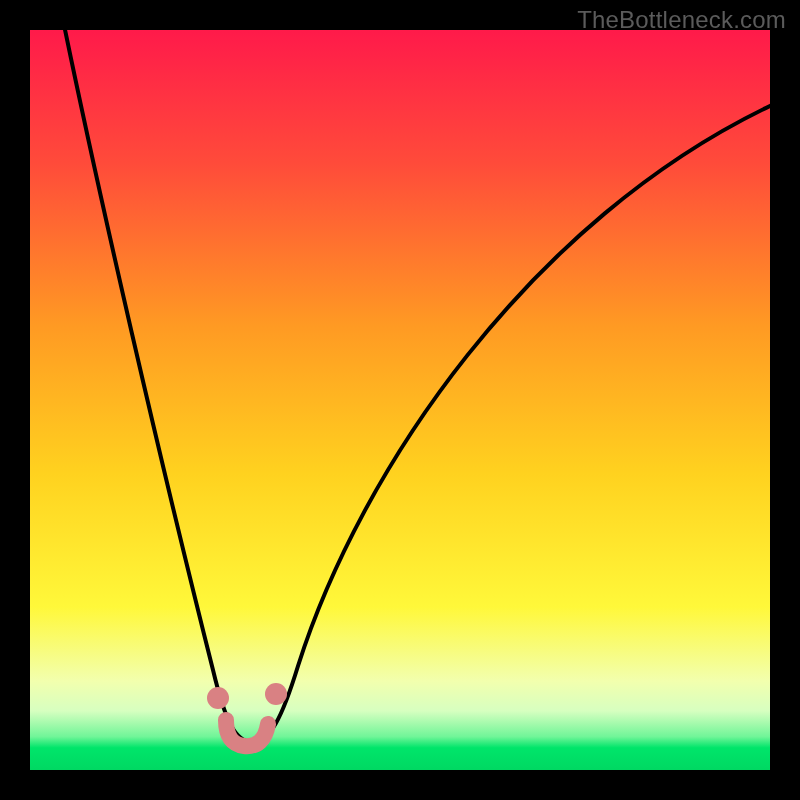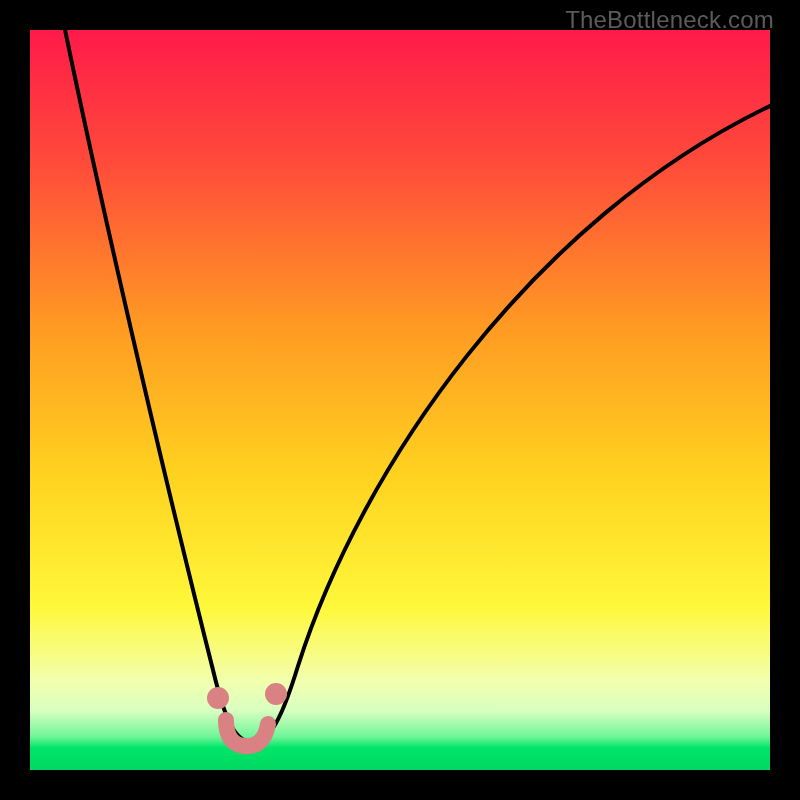--- a/index.html
+++ b/index.html
@@ -22,21 +22,21 @@
     position: absolute;
     left: 30px;
     top: 30px;
     width: 740px;
     height: 740px;
     overflow: hidden;
   }
   .watermark {
     position: absolute;
     top: 6px;
-    right: 26px;
+    right: 14px;
     font-family: Arial, Helvetica, sans-serif;
     font-size: 24px;
     font-weight: 400;
     color: #5b5b5b;
     letter-spacing: 0.2px;
   }
   svg.curve {
     position: absolute;
     left: 0;
     top: 0;

